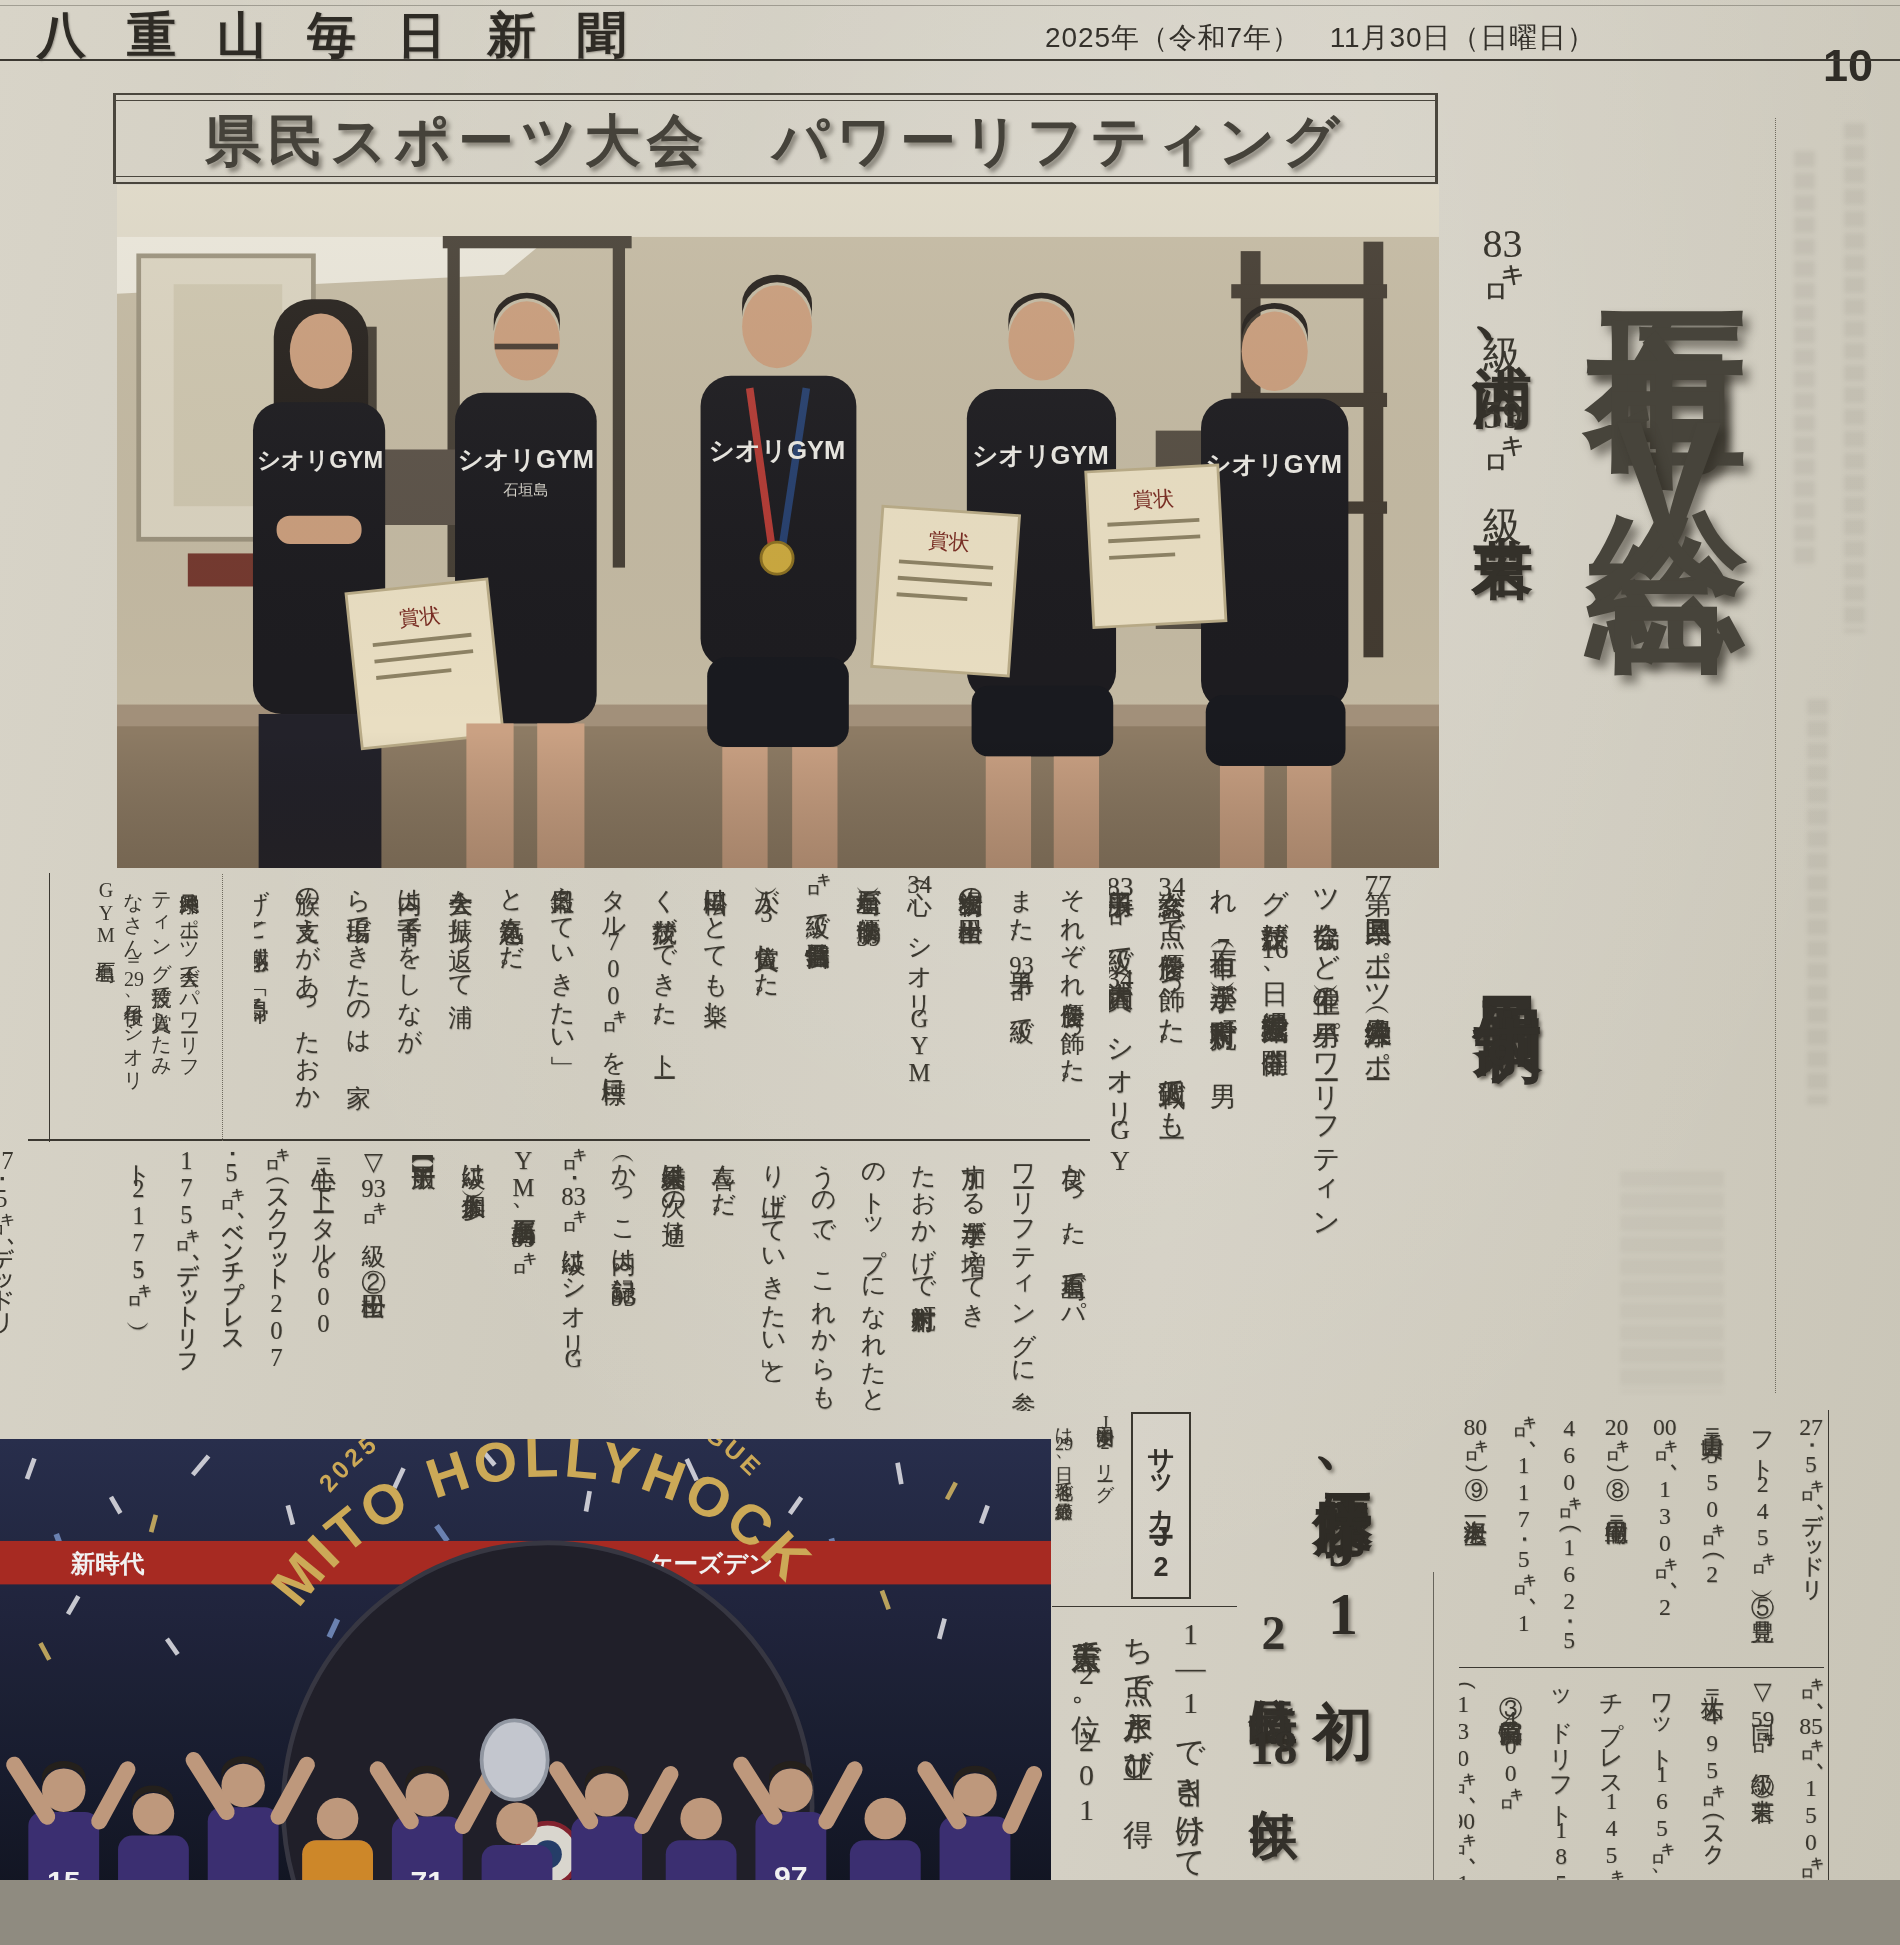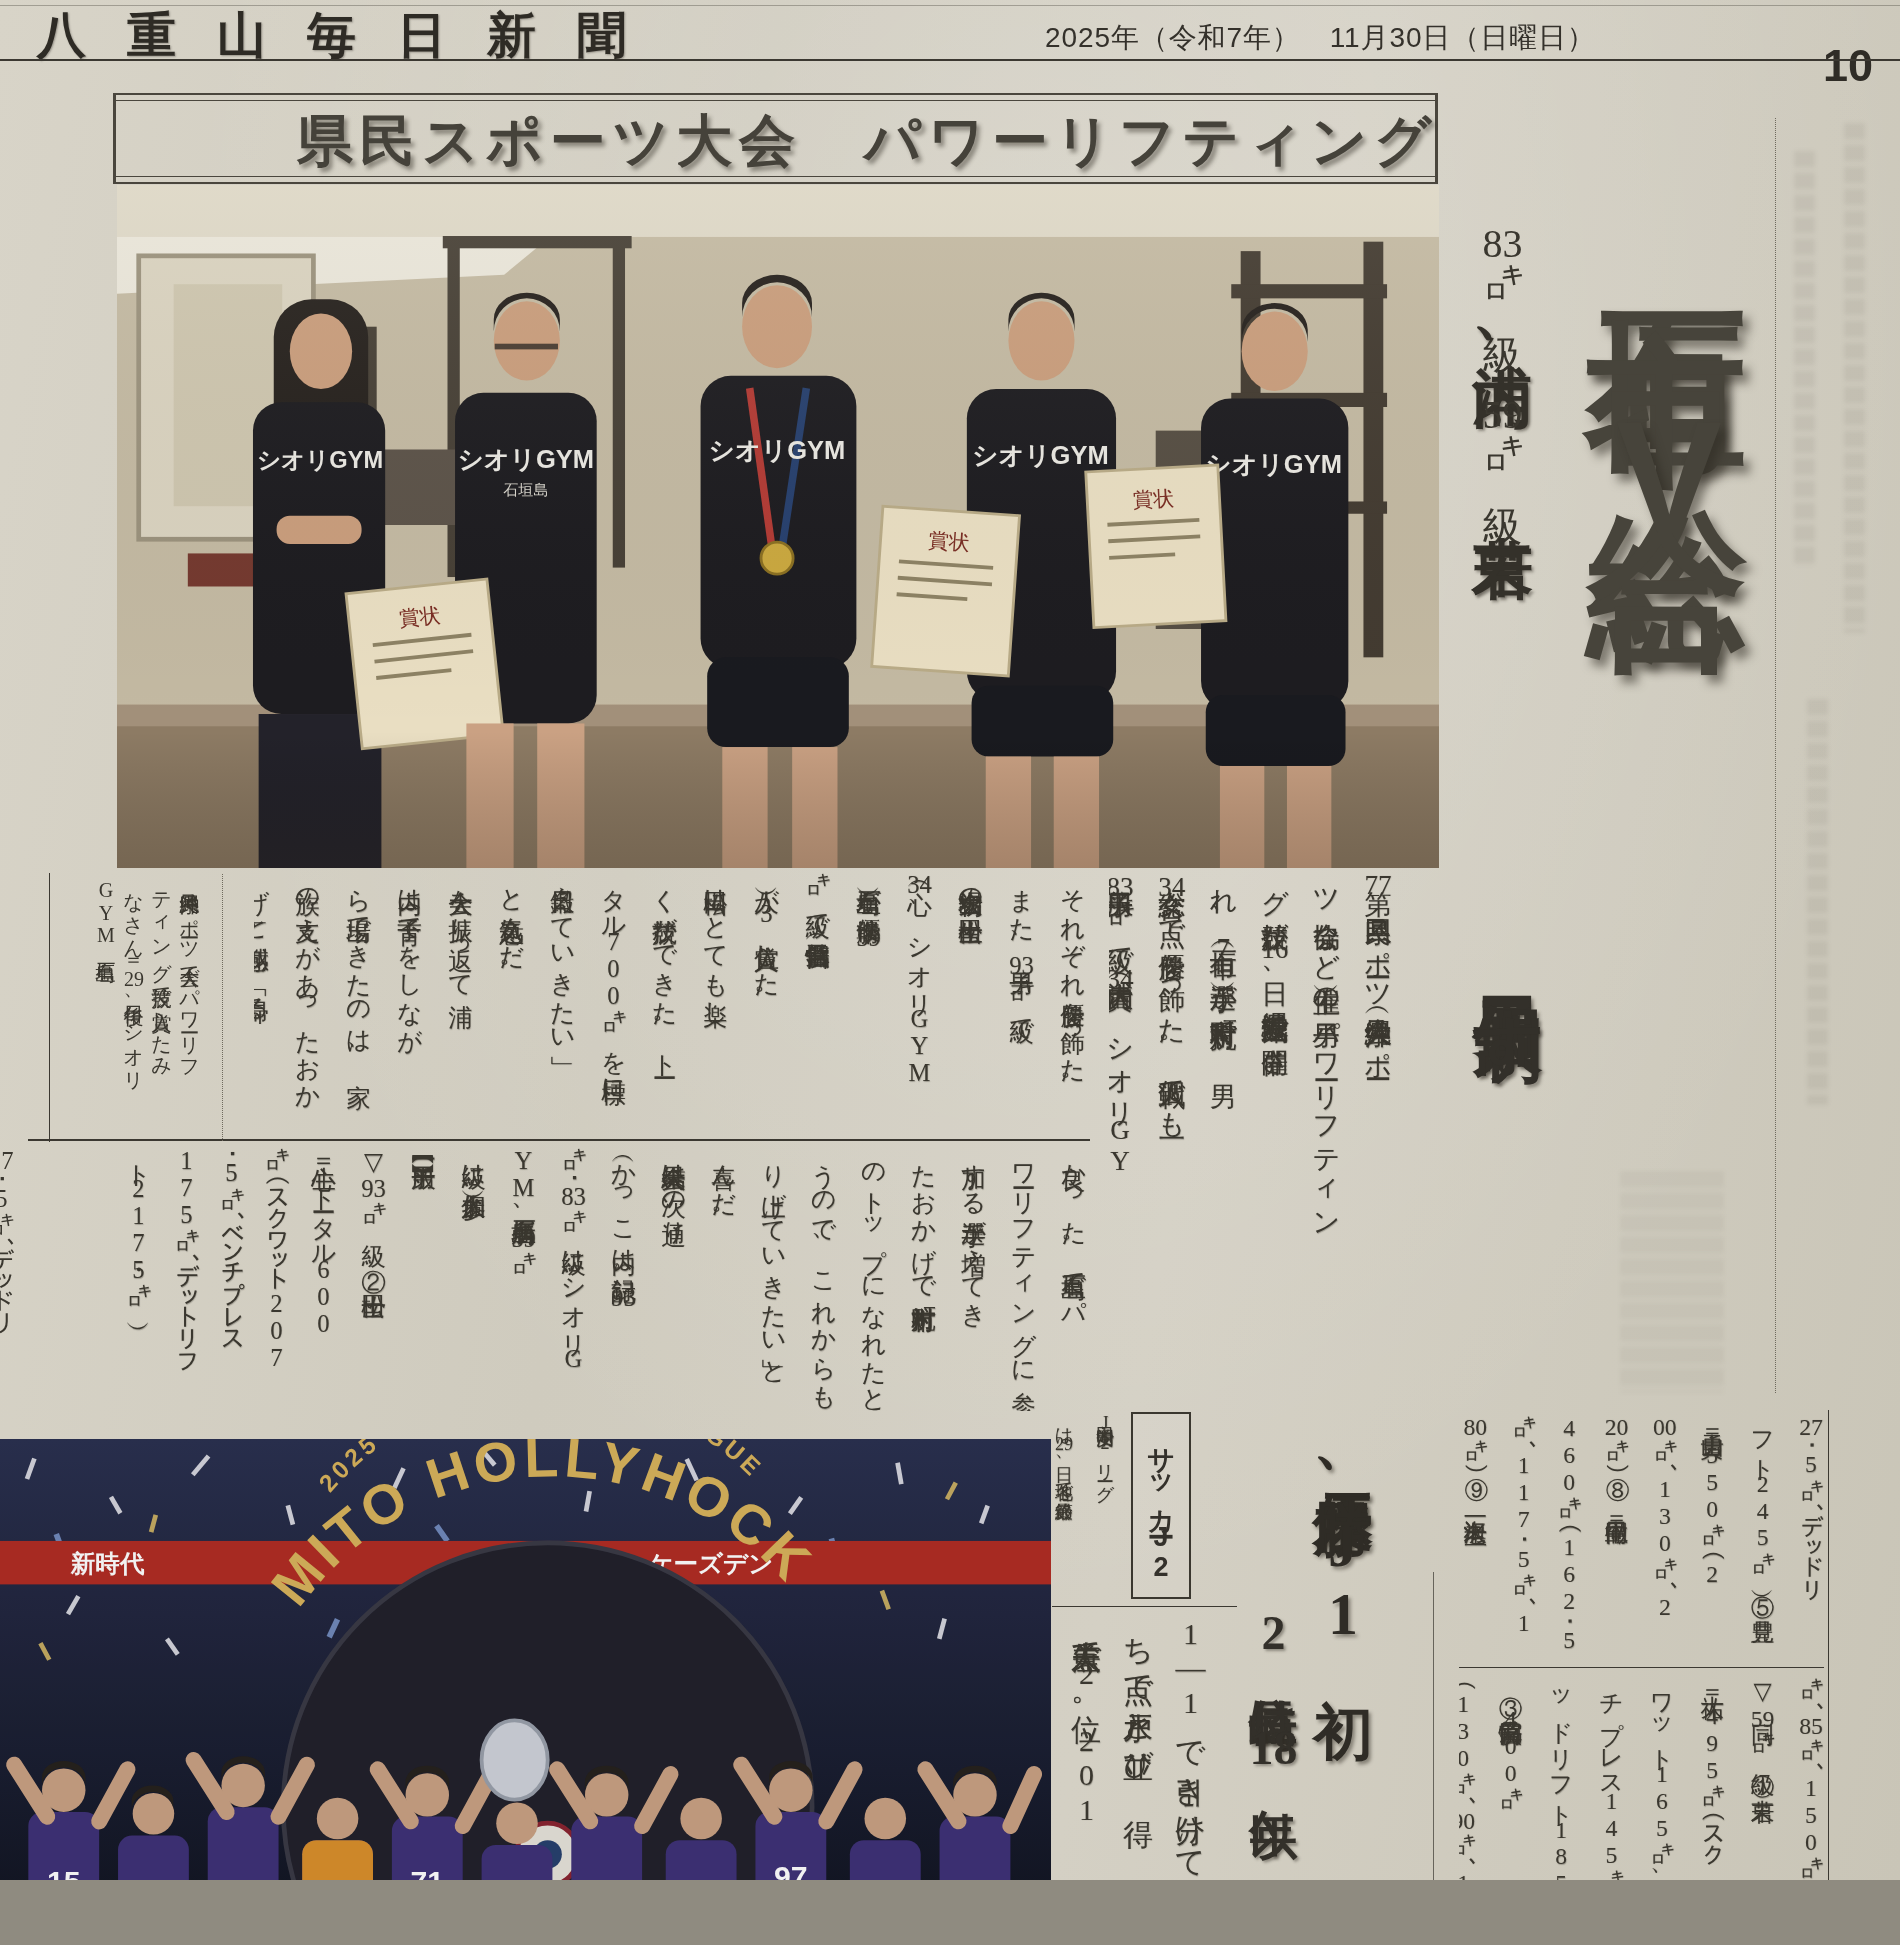--- a/index.html
+++ b/index.html
@@ -17,21 +17,21 @@
   .rule{position:absolute; background:#3b3831;}
   .dotted-v{position:absolute; width:0; border-left:1.9px dotted #6f6a5e;}
   
   #masthead{left:37px; top:2.8px; font-size:49px; font-weight:900; letter-spacing:41px; white-space:nowrap; color:#2e2b25; text-shadow:0.9px 1.4px 1.9px rgba(40,35,28,.35);}
   #dateline{left:1045px; top:19px; font-family:"Liberation Sans","DejaVu Sans",sans-serif; font-weight:400; font-size:28px; letter-spacing:0.9px; color:#34312b; white-space:nowrap;}
   #pagenum{left:1823px; top:7.6px; font-family:"Liberation Sans","DejaVu Sans",sans-serif; font-weight:700; font-size:45px; color:#2f2c26;margin-top:32px;}
   
   #banner{left:113px; top:93px; width:1325px; height:91px;}
   #banner .bl{position:absolute; left:0; width:100%; height:1.9px; background:#4a463d;}
   #banner .cap{position:absolute; top:0; width:2.8px; height:100%; background:#4a463d;}
-  #banner-text{position:absolute; left:0; top:11.3px; width:100%; text-align:right;
+  #banner-text{position:absolute; left:0; top:11.3px; width:100%; text-align:center;
     font-family:"Liberation Sans","DejaVu Sans",sans-serif; font-weight:700; font-size:56px; letter-spacing:6.6px;
     color:#45423a; text-shadow:3.3px 3.8px 4.2px rgba(45,40,32,.45); white-space:nowrap;}
   
   #kicker{left:1472px; top:223px; line-height:1; white-space:nowrap;}
   .kick-class{font-size:40px; letter-spacing:1.9px; color:#3a372f;}
   .kick-name{font-size:61px; font-weight:700; letter-spacing:2.8px; color:#34312a; text-shadow:1.9px 2.4px 2.8px rgba(45,40,32,.4);}
   #kicker span{display:inline; }
   #subtitle{left:1462px; top:941px; font-size:69px; font-weight:700; letter-spacing:4.7px; color:#33302a; white-space:nowrap; text-shadow:2.4px 2.8px 3.3px rgba(45,40,32,.4);}
   #bighead{left:1589px; top:188px; font-family:"Liberation Sans","DejaVu Sans",sans-serif; font-weight:700; font-size:159px; letter-spacing:3.8px; color:#47443b; white-space:nowrap; text-shadow:6.6px 7.6px 9.4px rgba(42,37,30,.5); line-height:1;}
   #bighead .part2{margin-block-start:30px;}

